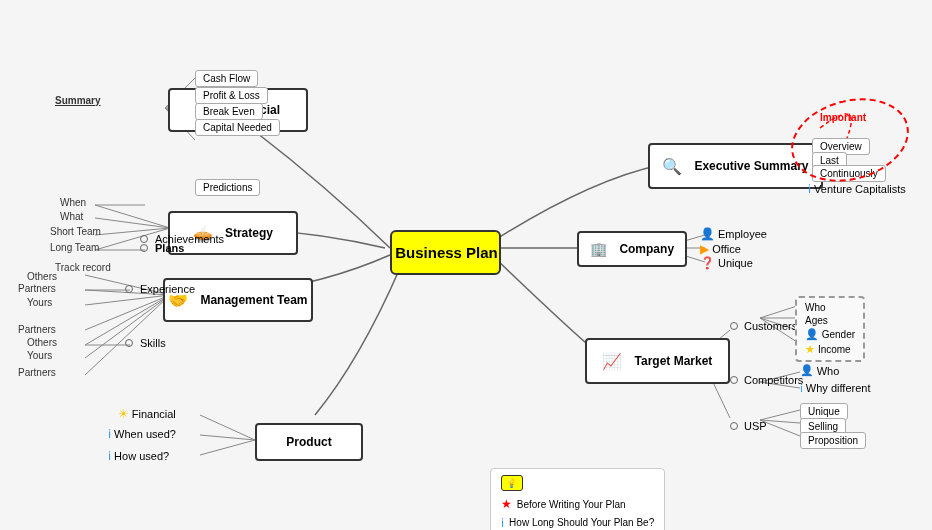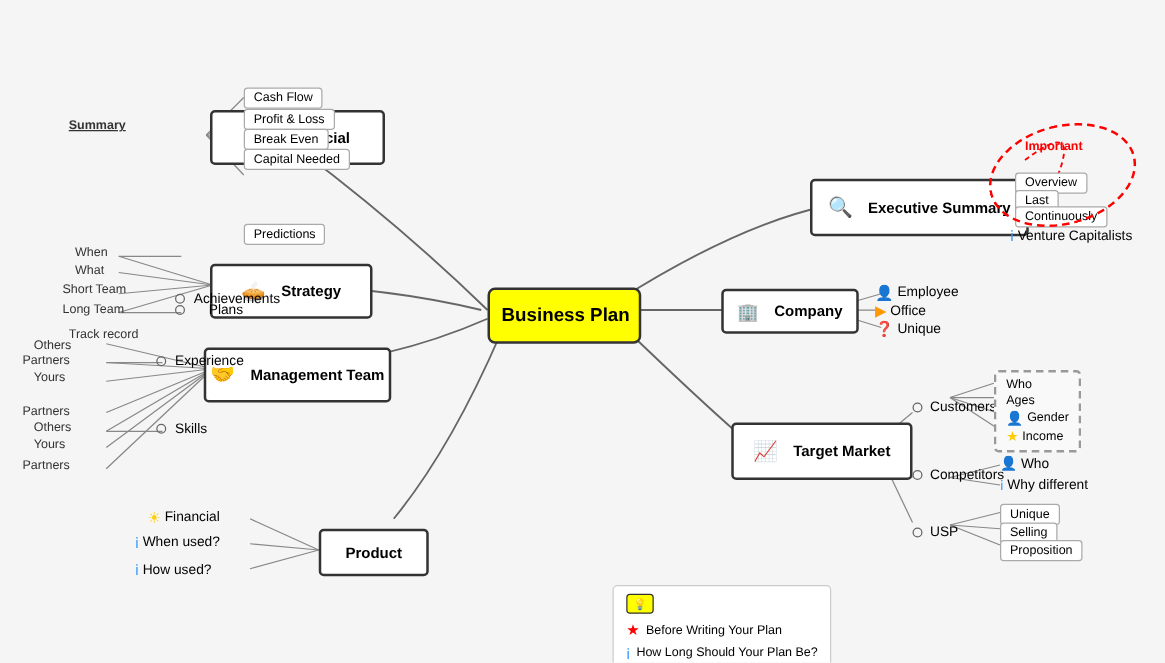--- a/index.html
+++ b/index.html
@@ -197,21 +197,21 @@
     <line x1="760" y1="420" x2="800" y2="436" stroke="#888" stroke-width="1"></line>
 
     <path d="M 820 128 Q 870 90 840 155" stroke="red" stroke-width="1.5" stroke-dasharray="4,3" fill="none" marker-end="url(#arrowRed)"></path>
     <defs>
       <marker id="arrowRed" markerWidth="6" markerHeight="6" refX="3" refY="3" orient="auto">
         <path d="M0,0 L0,6 L6,3 z" fill="red"></path>
       </marker>
     </defs>
   </svg>
 
-  <div class="node central-node" style="left:390px; top:230px; width:123px; height:45px;padding-left:20px;">
+  <div class="node central-node" style="left:390px; top:230px; width:111px; height:45px;padding-left:20px;">
     <span>Business Plan</span>
   </div>
 
   <div class="node box-node" style="left:168px; top:88px; width:140px; height:44px;">
     <span class="icon-emoji">💰</span>
     <span>Financial</span>
   </div>
 
   <div class="plain-label bold-label" style="left:55px; top:95px;">
     <span>Summary</span>
@@ -240,21 +240,21 @@
 
   <div class="plain-label" style="left:60px; top:197px;">When</div>
   <div class="plain-label" style="left:60px; top:211px;">What</div>
   <div class="plain-label" style="left:50px; top:226px;">Short Team</div>
   <div class="plain-label" style="left:50px; top:242px;">Long Team</div>
 
   <div class="node" style="left:140px; top:197px; gap:4px;margin-top:36px;">
     <span class="circle-bullet"></span>
     <span>Achievements</span>
   </div>
-  <div class="node" style="left:140px; top:242px; gap:16px;">
+  <div class="node" style="left:140px; top:242px; gap:4px;font-weight:bold;">
     <span class="circle-bullet"></span>
     <span>Plans</span>
   </div>
 
   <div class="node box-node" style="left:163px; top:278px; width:150px; height:44px;">
     <span class="icon-emoji">🤝</span>
     <span>Management Team</span>
   </div>
 
   <div class="plain-label" style="left:55px; top:262px;">Track record</div>
@@ -269,21 +269,21 @@
 
   <div class="node" style="left:125px; top:283px; gap:4px;">
     <span class="circle-bullet"></span>
     <span>Experience</span>
   </div>
   <div class="node" style="left:125px; top:337px; gap:4px;">
     <span class="circle-bullet"></span>
     <span>Skills</span>
   </div>
 
-  <div class="node box-node" style="left:255px; top:423px; width:88px; height:38px;">
+  <div class="node box-node" style="left:255px; top:423px; width:108px; height:38px;">
     <span>Product</span>
   </div>
 
   <div class="node" style="left:118px; top:407px; gap:3px;">
     <span style="color:#ffcc00; font-size:12px;">☀</span>
     <span>Financial</span>
   </div>
   <div class="node" style="left:108px; top:425px; gap:3px;">
     <span style="color:#3399ff; font-size:12px;">ℹ</span>
     <span>When used?</span>

